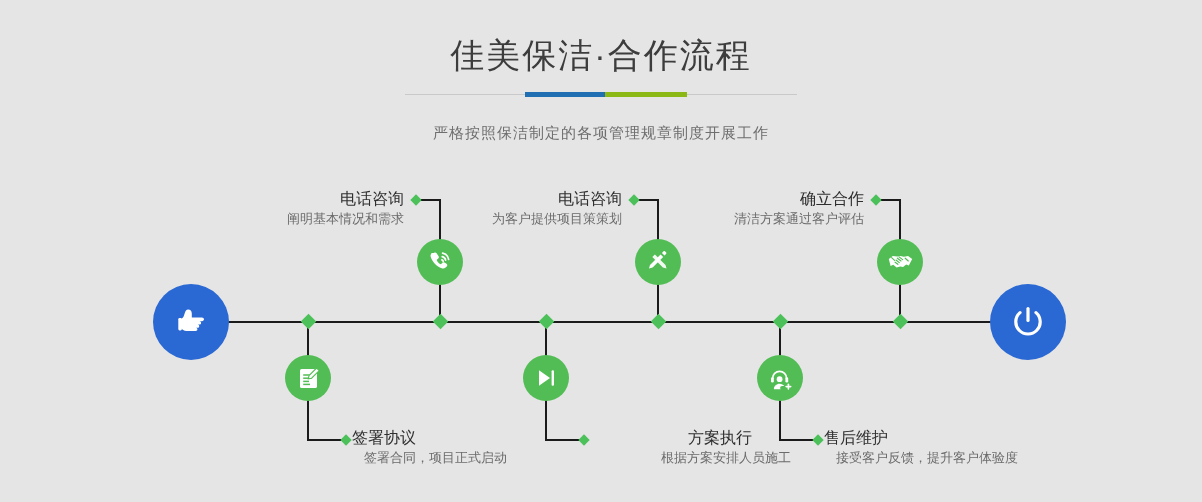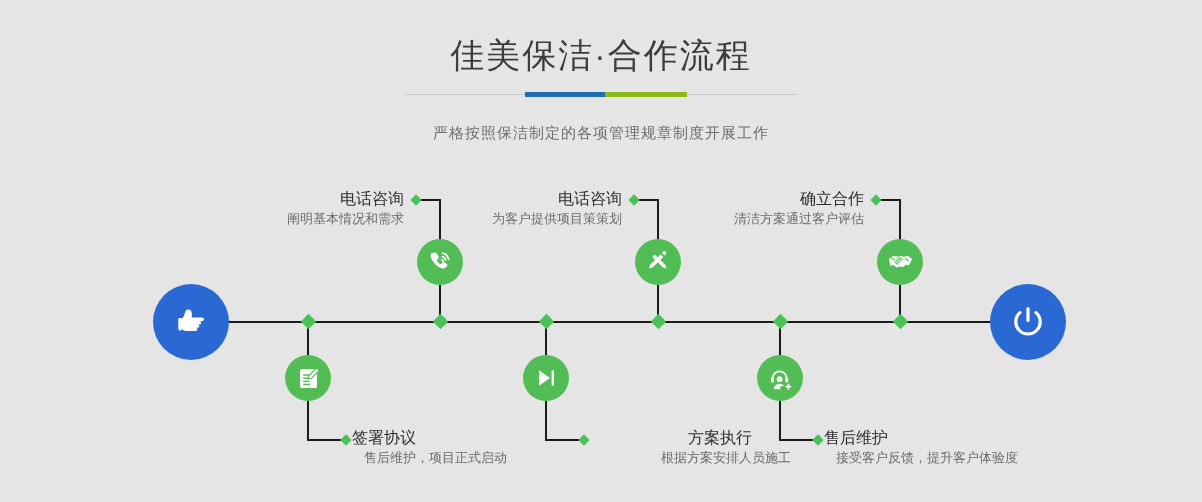--- a/index.html
+++ b/index.html
@@ -233,21 +233,21 @@
           <line x1="7.2" y1="12.2" x2="15.5" y2="12.2" stroke="#52bd54" stroke-width="1.5"></line>
           <line x1="7.2" y1="15.4" x2="13.0" y2="15.4" stroke="#52bd54" stroke-width="1.5"></line>
           <line x1="7.2" y1="18.4" x2="14.0" y2="18.4" stroke="#52bd54" stroke-width="1.5"></line>
           <path fill="#ffffff" d="M20.6 2.0l2.6 2.6-7.6 7.6-3.3 0.7 0.7-3.3z"></path>
           <path d="M20.6 2.0l2.6 2.6-7.6 7.6-3.3 0.7 0.7-3.3z" fill="#ffffff" stroke="#52bd54" stroke-width="1.1"></path>
         </svg>
       </span>
     </div>
     <div class="label bottom" style="left:352px; top:428px; width:260px;">
       <div class="l-title">签署协议</div>
-      <div class="l-sub">售后维护，项目正式启动</div>
+      <div class="l-sub">签署合同，项目正式启动</div>
     </div>
 
     <div class="diamond" style="left:653px; top:316px;"></div>
     <div class="stem" style="left:657px; top:199px; height:123px;"></div>
     <div class="elbow-h" style="left:634px; top:199px; width:25px;"></div>
     <div class="tip" style="left:630px; top:196px;"></div>
     <div class="node-circle" style="left:635px; top:239px;">
       <span>
         <svg width="26" height="26" viewBox="0 0 26 26" aria-hidden="true">
           <path fill="#ffffff" d="M4.0 19.6l1.0-3.6 10.6-10.6 2.6 2.6L7.6 18.6z"></path>

